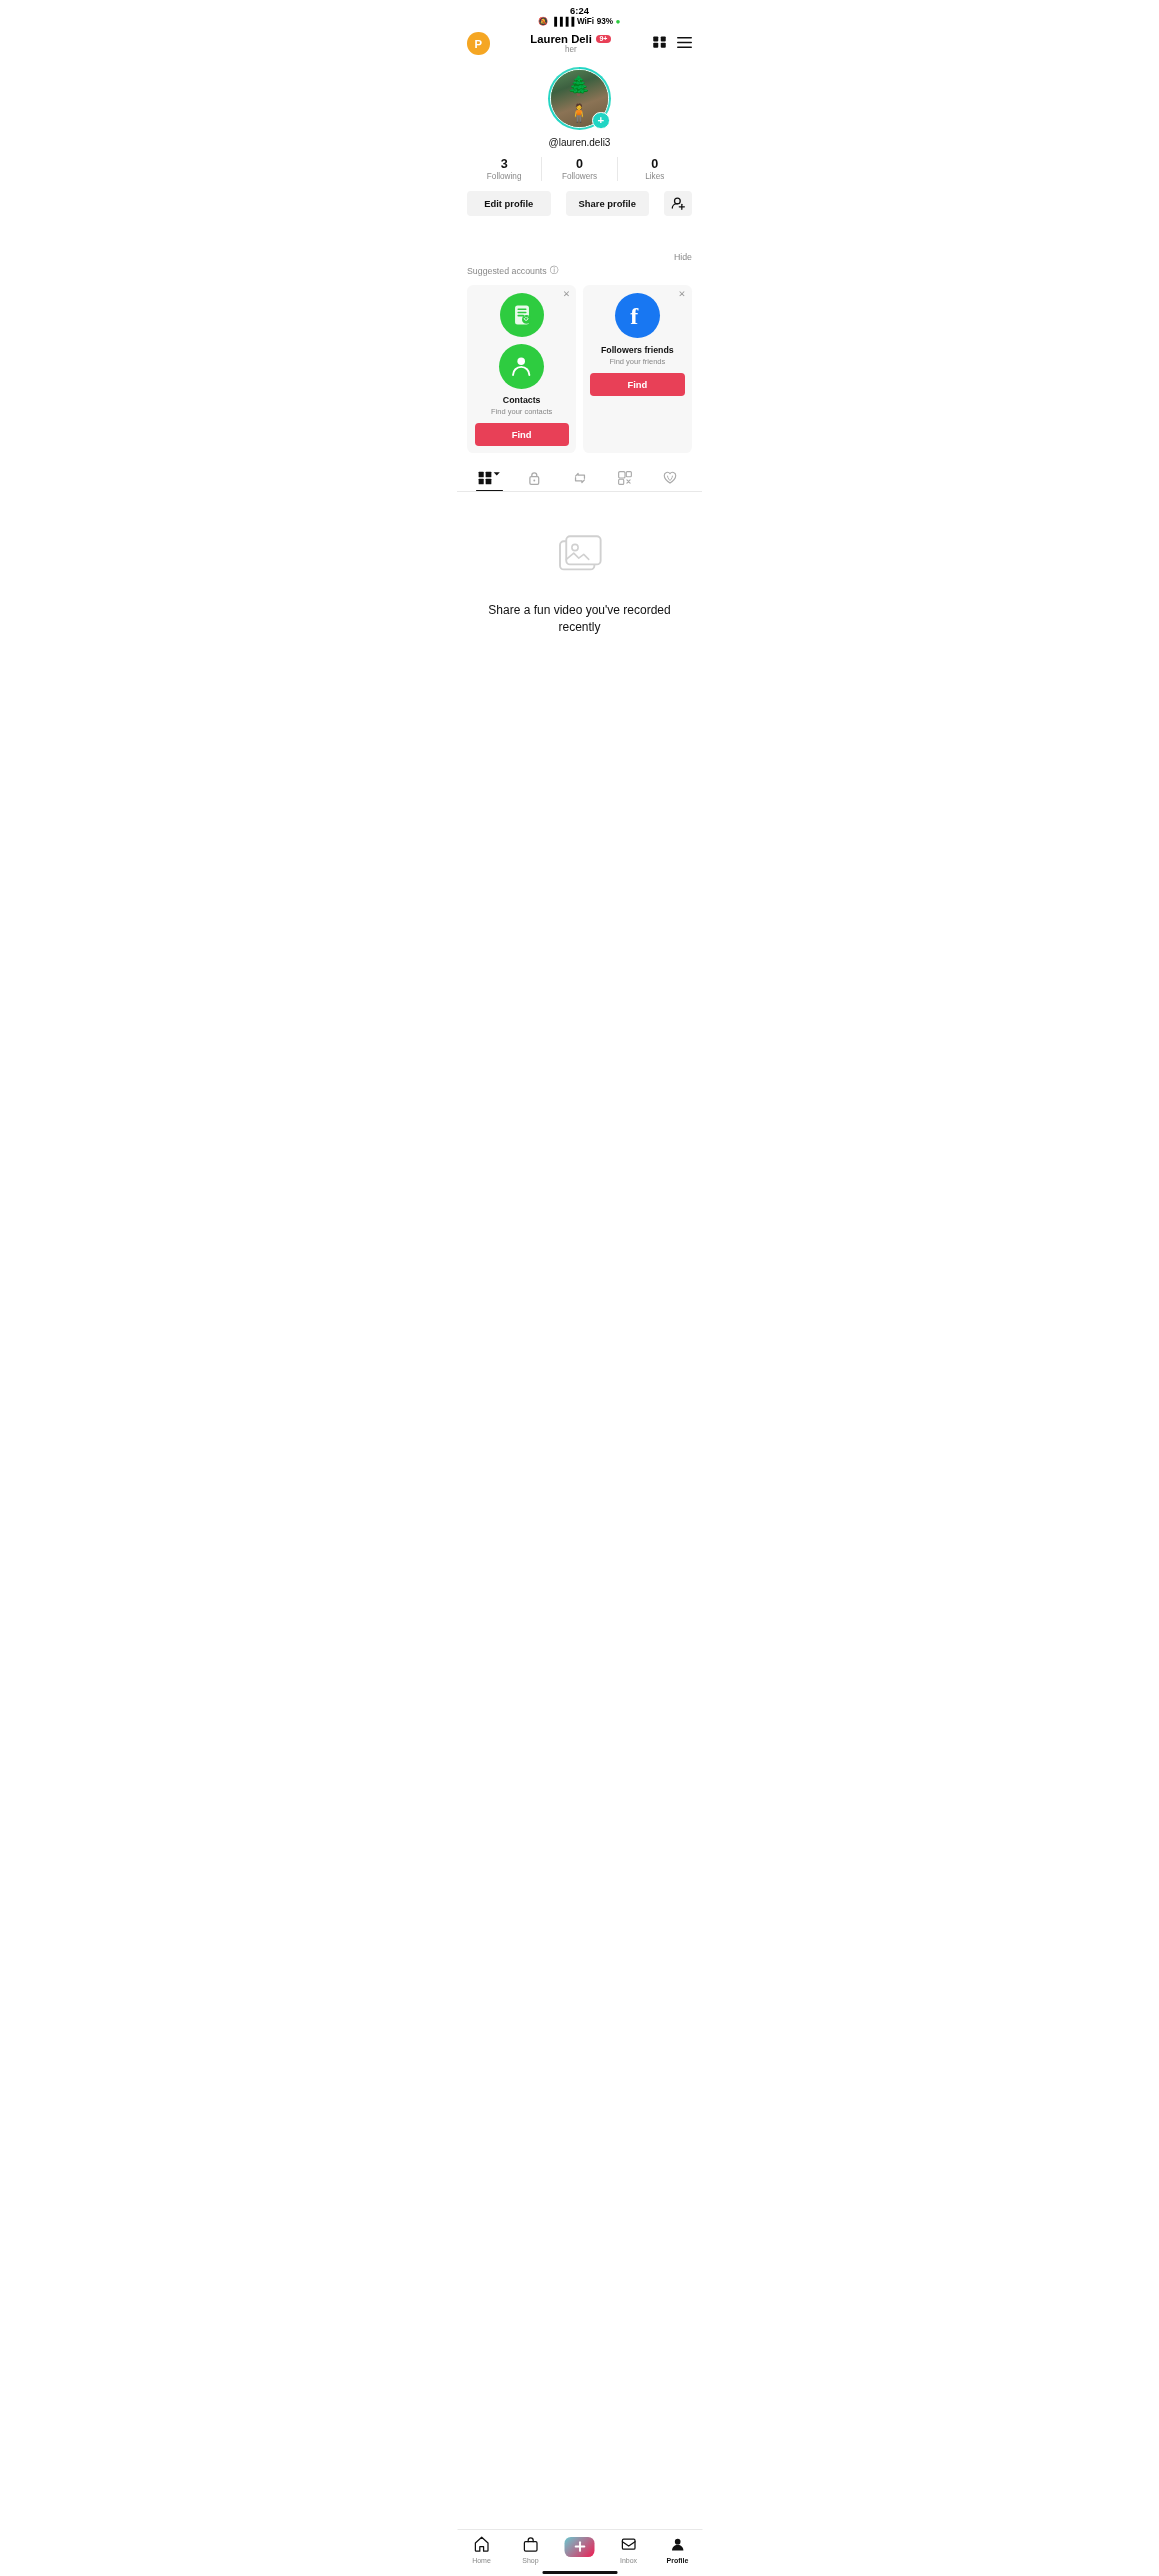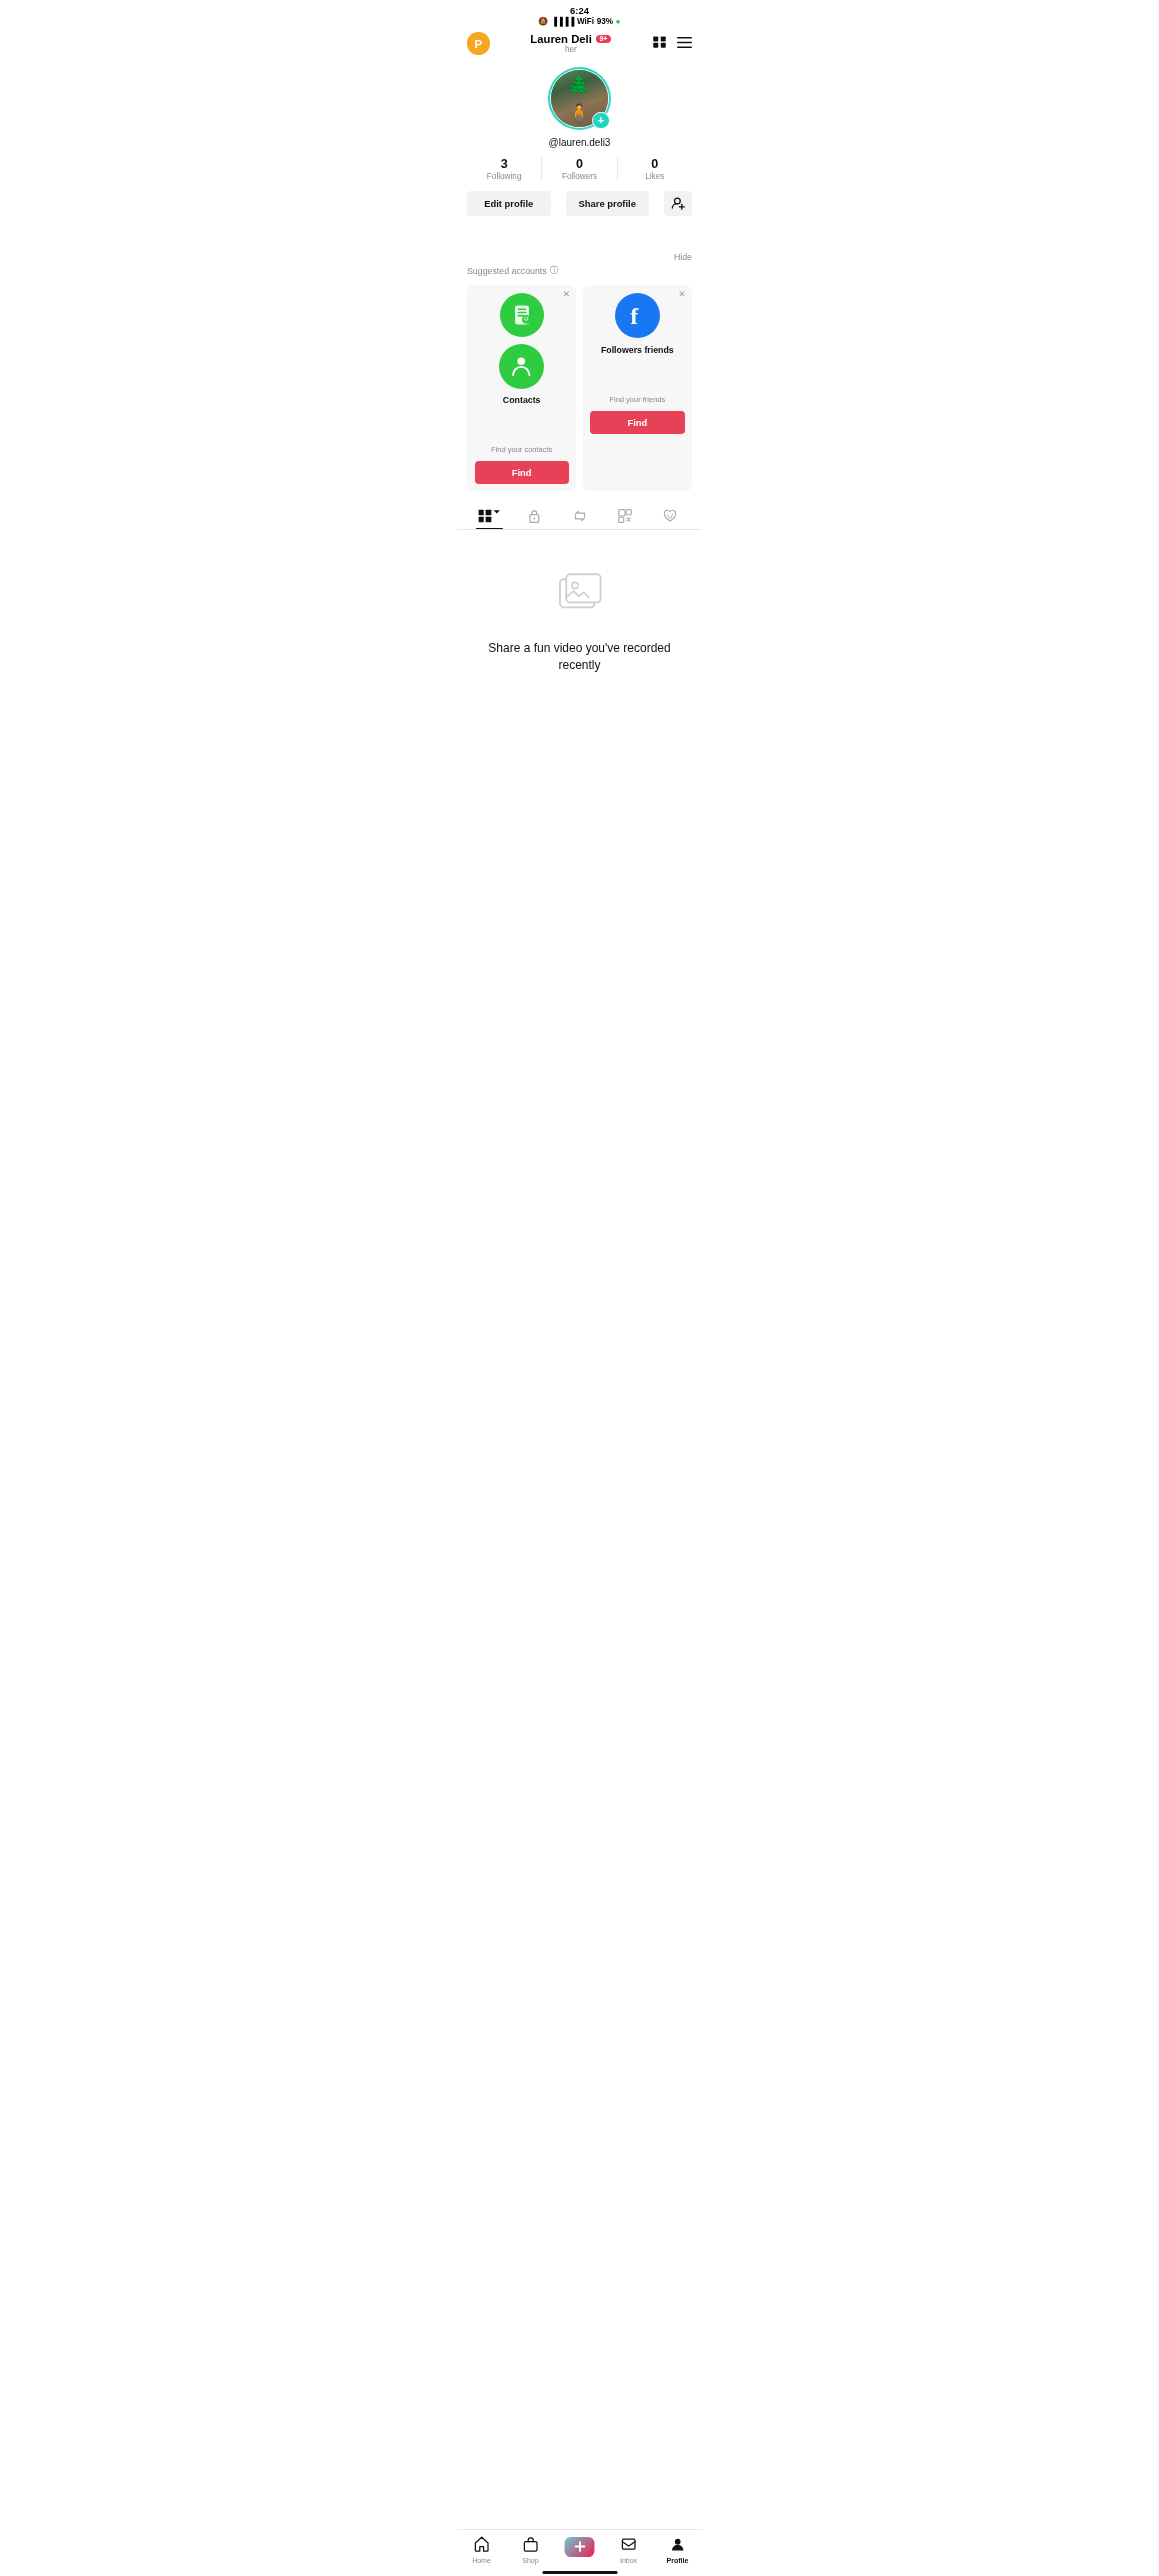--- a/index.html
+++ b/index.html
@@ -173,21 +173,21 @@
       color: #999; font-size: 8.8px; line-height: 1;
     }
     .card-icon {
       width: 44px; height: 44px; border-radius: 50%;
       display: flex; align-items: center; justify-content: center;
       font-size: 22.6px; margin-bottom: 6.3px;
     }
     .card-icon-contacts { background: #2ecc40; }
     .card-icon-fb { background: #1877f2; }
     .card-title { font-size: 8.8px; font-weight: 700; color: #111; margin-bottom: 1.9px; }
-    .card-subtitle { font-size: 7.5px; color: #888; margin-bottom: 7.5px; text-align: center; margin-top: 38px; }
+    .card-subtitle { font-size: 7.5px; color: #888; margin-bottom: 7.5px; text-align: center; }
     .btn-find {
       width: 100%; padding: 5.7px 0;
       background: #e84057; color: #fff;
       border: none; border-radius: 3.8px;
       font-size: 9.4px; font-weight: 700; cursor: pointer;
     }
 
     
     .content-tabs {
       display: flex; border-bottom: 0.6px solid #e8e8e8;

